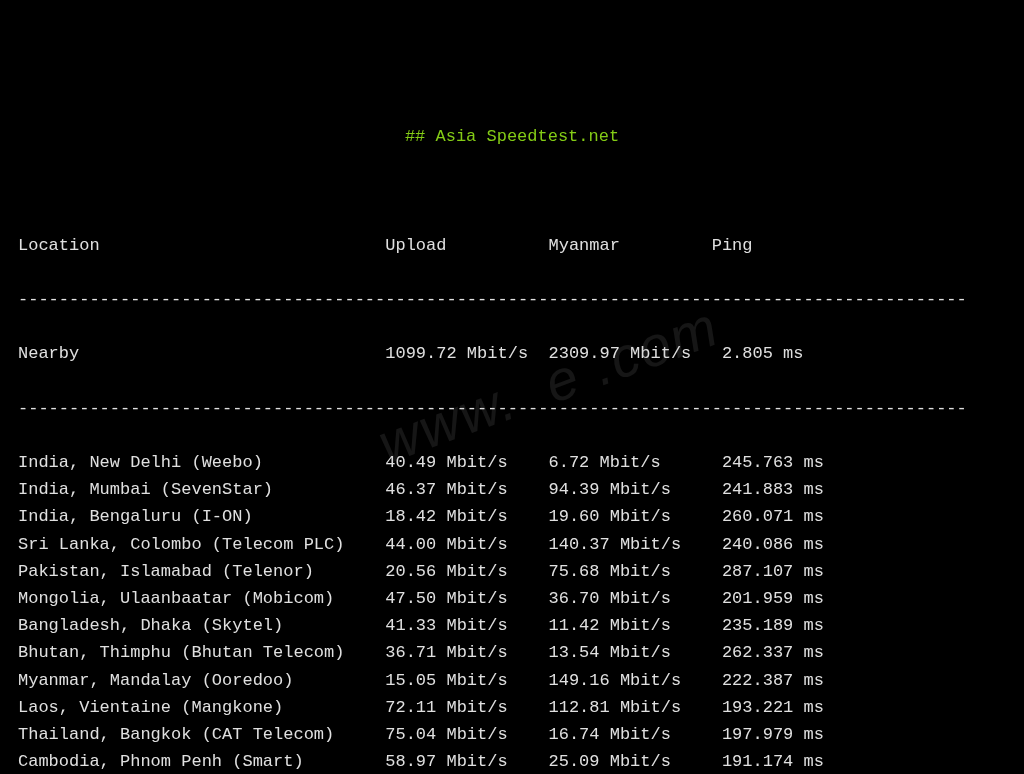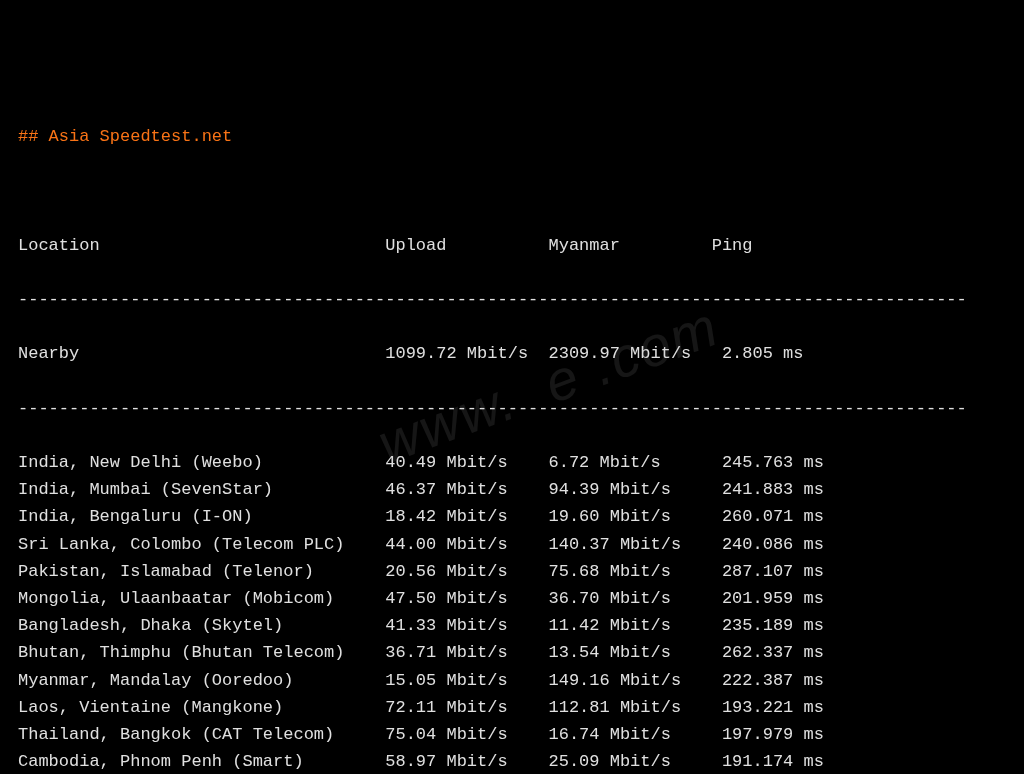--- a/index.html
+++ b/index.html
@@ -8,21 +8,22 @@
       font-family: "Consolas", "Courier New", monospace;
       font-size: 17px;
       line-height: 1.6;
       margin: 0;
       padding: 14px 18px;
       width: 1024px;
       box-sizing: border-box;
       white-space: pre;
     }
     .title {
-      color: #f97316;
+      color: #84cc16;
+      text-align: center;
     }
     .watermark {
       position: absolute;
       top: 340px;
       left: 370px;
       color: rgba(180,180,180,0.12);
       font-size: 56px;
       font-family: Arial, sans-serif;
       font-style: italic;
       transform: rotate(-20deg);

